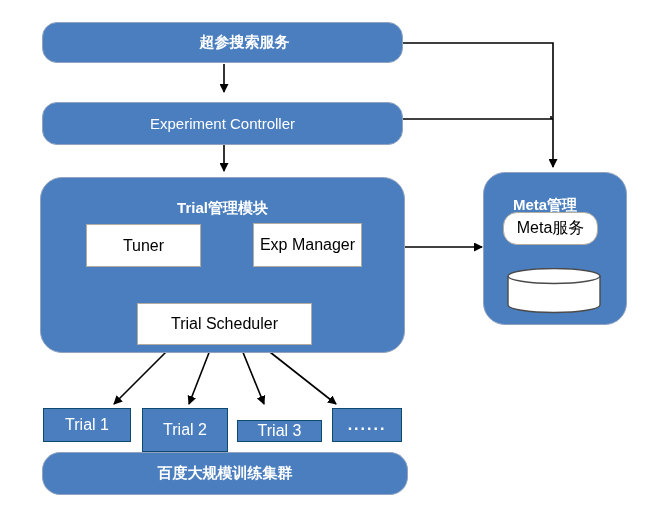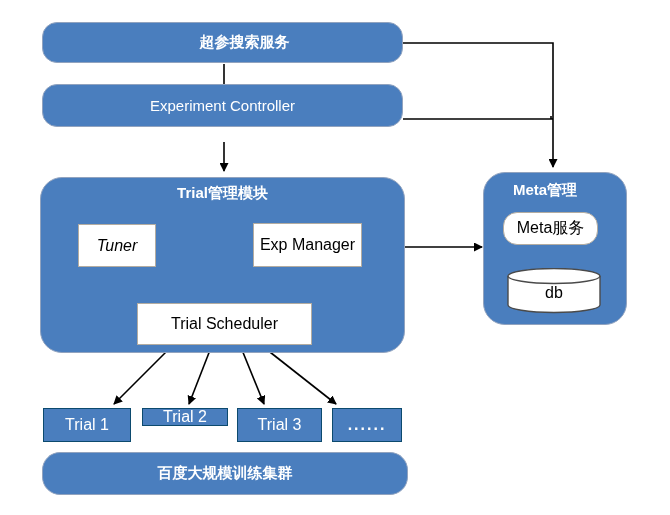--- a/index.html
+++ b/index.html
@@ -52,20 +52,21 @@
     justify-content: center;
     color: #ffffff;
     font-size: 16px;
   }
   .grouptitle {
     position: absolute;
     text-align: center;
     color: #ffffff;
     font-size: 15px;
     font-weight: bold;
+    margin-top: 15px;
   }
   .dblabel {
     position: absolute;
     text-align: center;
     color: #000000;
     font-size: 16px;
   }
   .dots { font-weight: bold; letter-spacing: 2px; }
 </style>
 </head>
@@ -92,28 +93,28 @@
       <path d="M212,345 L189,404" marker-end="url(#ah)"></path>
       <path d="M240,345 L264,404" marker-end="url(#ah)"></path>
       <path d="M261,345 L336,404" marker-end="url(#ah)"></path>
     </g>
   </svg>
 
   <div class="bluebox rounded cn" style="left:42px; top:22px; width:361px; height:41px;padding-left:44px;">
     <span>超参搜索服务</span>
   </div>
 
-  <div class="bluebox rounded" style="left:42px; top:84px; width:361px; height:43px;">
+  <div class="bluebox rounded" style="left:42px; top:102px; width:361px; height:43px;">
     <span>Experiment Controller</span>
   </div>
 
   <div class="bluebox rounded-lg" style="left:40px; top:177px; width:365px; height:176px;"></div>
   <div class="grouptitle" style="left:40px; top:184px; width:365px;">Trial管理模块</div>
 
-  <div class="whitebox" style="left:78px; top:224px; width:78px; height:43px;font-style:italic;">
+  <div class="whitebox" style="left:86px; top:224px; width:115px; height:43px;">
     <span>Tuner</span>
   </div>
 
   <div class="whitebox" style="left:253px; top:223px; width:109px; height:44px;">
     <span>Exp Manager</span>
   </div>
 
   <div class="whitebox" style="left:137px; top:303px; width:175px; height:42px;">
     <span>Trial Scheduler</span>
   </div>
@@ -122,29 +123,28 @@
   <div class="grouptitle" style="left:473px; top:181px; width:144px;">Meta管理</div>
 
   <div class="whitebox" style="left:503px; top:212px; width:95px; height:33px;border-radius:14px;">
     <span>Meta服务</span>
   </div>
 
   <svg style="position:absolute; left:507px; top:268px;" width="94" height="46" viewBox="0 0 94 46">
     <path d="M1,8 L1,37 A46,7.5 0 0 0 93,37 L93,8" fill="#ffffff" stroke="#4a4a4a" stroke-width="1.4"></path>
     <ellipse cx="47" cy="8" rx="46" ry="7.5" fill="#ffffff" stroke="#4a4a4a" stroke-width="1.4"></ellipse>
   </svg>
-  <div class="dblabel" style="left:507px; top:284px; width:94px;">db</div>
 
   <div class="smallblue" style="left:43px; top:408px; width:88px; height:34px;">
     <span>Trial 1</span>
   </div>
-  <div class="smallblue" style="left:142px; top:408px; width:86px; height:18px;">
+  <div class="smallblue" style="left:142px; top:408px; width:86px; height:44px;">
     <span>Trial 2</span>
   </div>
-  <div class="smallblue" style="left:237px; top:408px; width:85px; height:34px;">
+  <div class="smallblue" style="left:237px; top:420px; width:85px; height:22px;">
     <span>Trial 3</span>
   </div>
   <div class="smallblue" style="left:332px; top:408px; width:70px; height:34px;">
     <span class="dots">......</span>
   </div>
 
   <div class="bluebox cn" style="left:42px; top:452px; width:366px; height:43px; border-radius:18px;">
     <span>百度大规模训练集群</span>
   </div>
 

